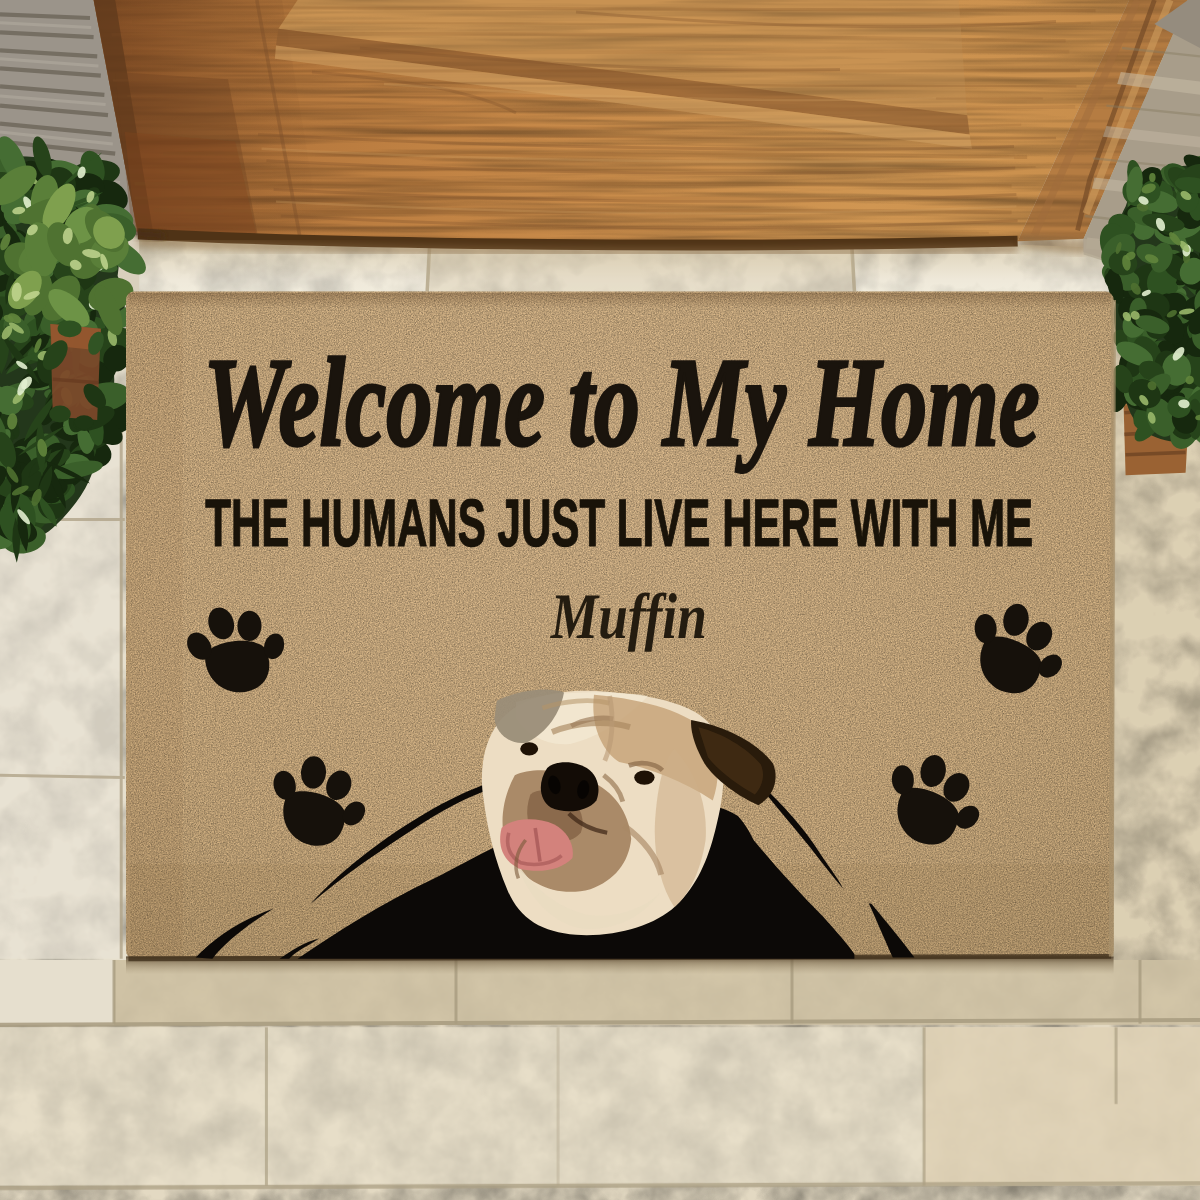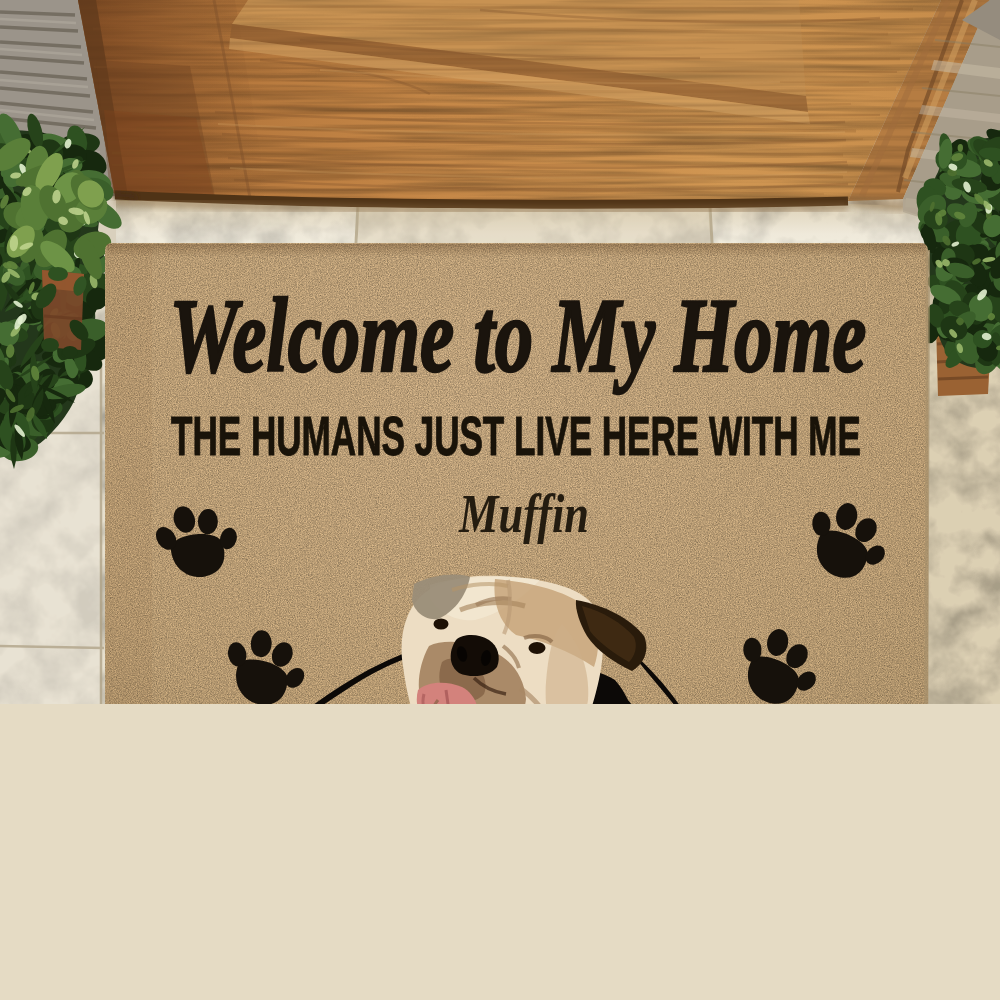--- a/index.html
+++ b/index.html
@@ -1,16 +1,16 @@
 <!DOCTYPE html>
 <html><head>
 <meta charset="utf-8">
 <style>
   html,body{margin:0;padding:0;background:#e5dbc4;}
-  #scene{width:1000px;height:704px;position:relative;overflow:hidden;}
+  #scene{width:1000px;height:1000px;position:relative;overflow:hidden;}
   svg{display:block;}
 </style>
 </head>
 <body>
 <div id="scene">
 <svg width="1000" height="1000" viewBox="0 0 1000 1000">
 <defs>
   <radialGradient id="matGrad" cx="0.45" cy="0.28" r="1.0">
     <stop offset="0" stop-color="#e2c092"></stop>
     <stop offset="0.55" stop-color="#d9b787"></stop>

